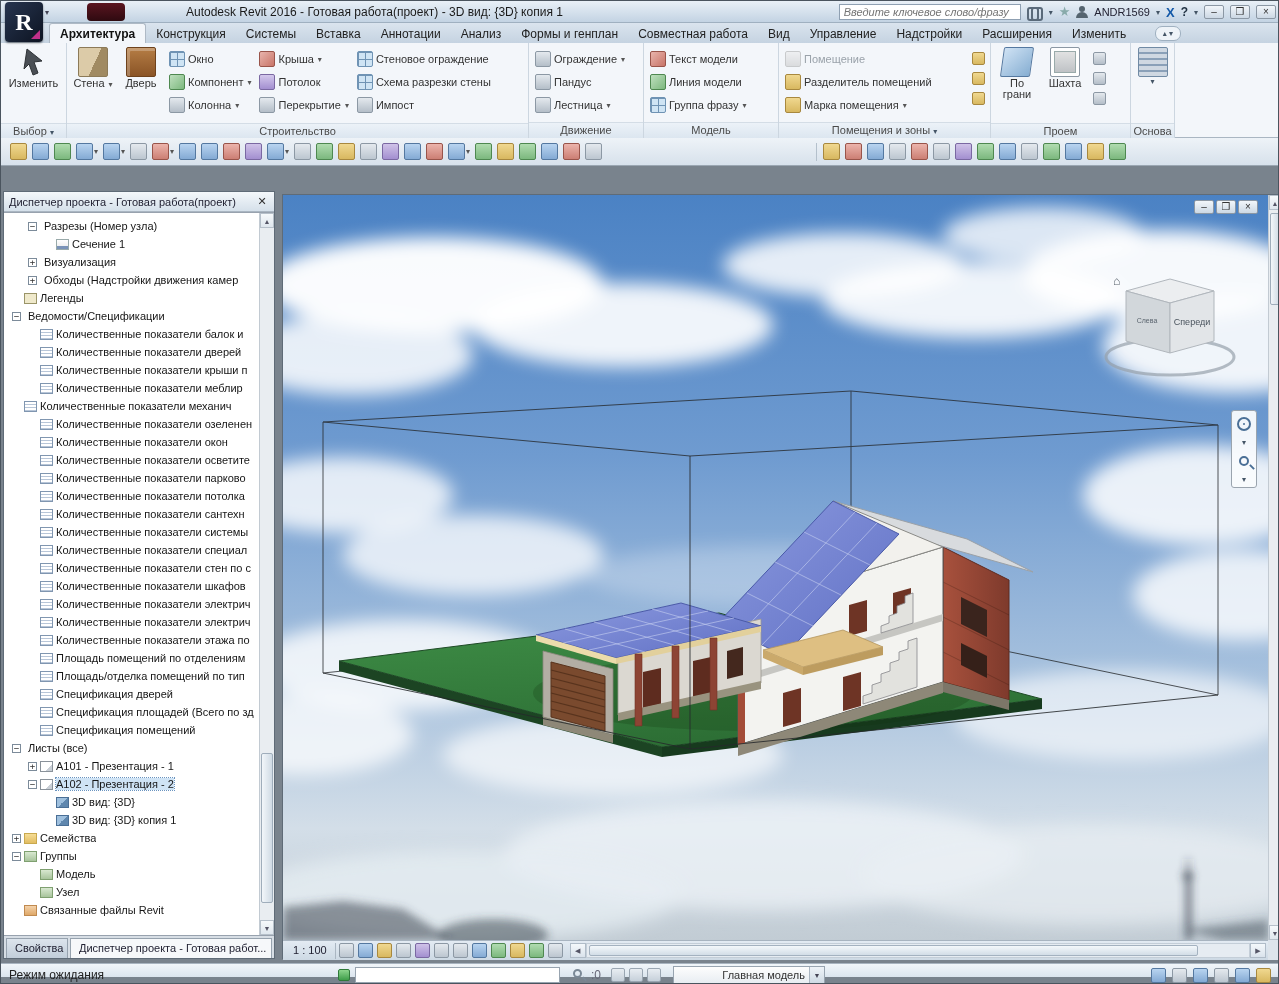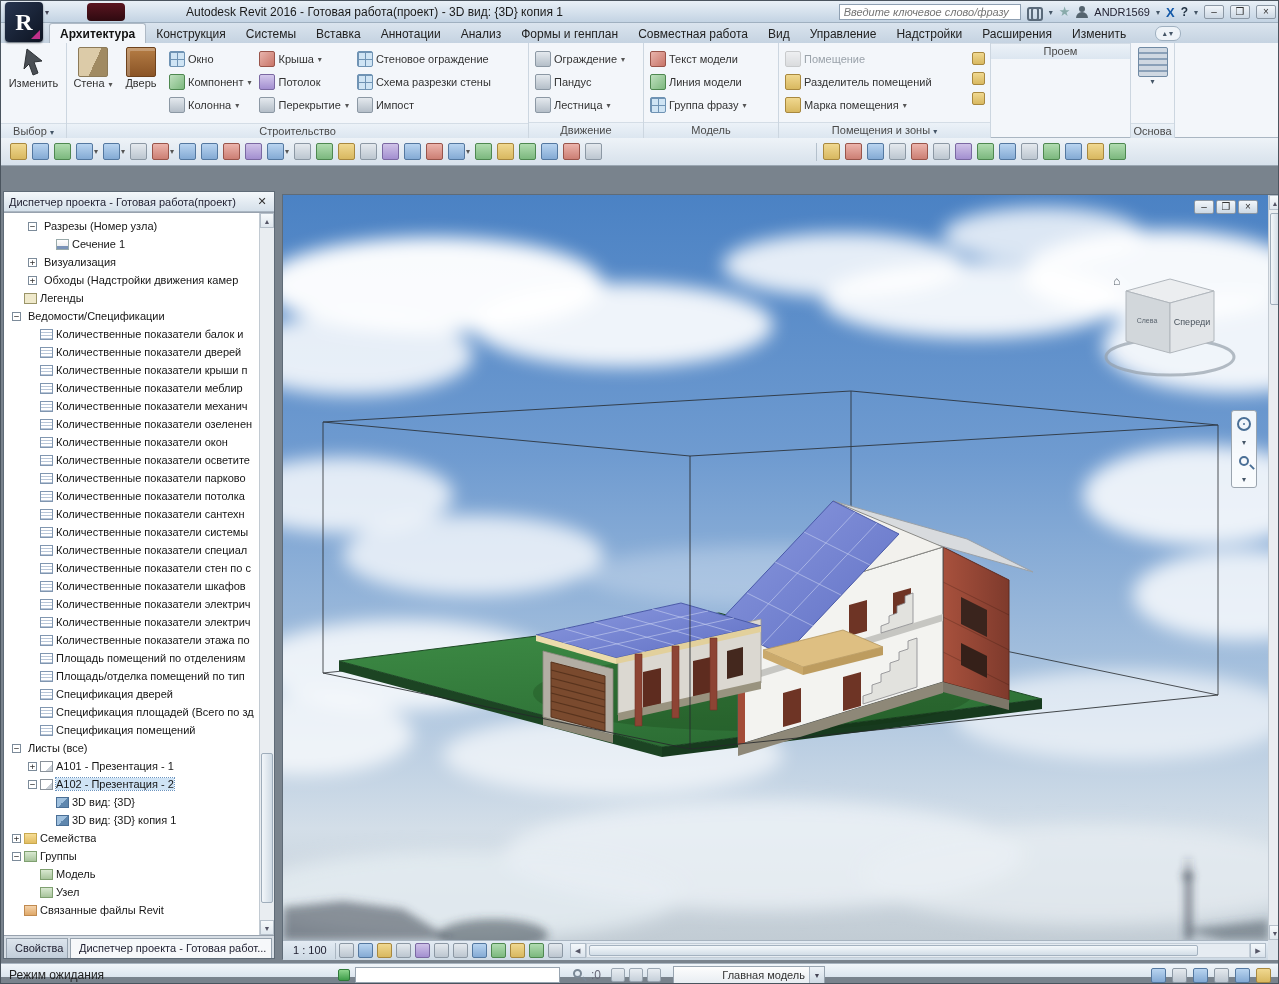--- a/index.html
+++ b/index.html
@@ -400,20 +400,41 @@
             </div>
           <div class="minibtn">
               <span class="i14 t-gold"></span>
             </div>
         </div>
       </div>
       <div class="plabel"><span>Помещения и зоны</span> <span class="carat">▾</span></div>
     </div>
 
     <div class="panel" style="width:140px">
+      <div class="pbody">
+        <div class="bigbtn">
+          <span class="i30 ic-byface"></span>
+          <span class="blabel" style="width:40px">По грани</span>
+        </div>
+        <div class="bigbtn">
+          <span class="i30 ic-shaft"></span>
+          <span class="blabel">Шахта</span>
+        </div>
+        <div class="minicol">
+          <div class="minibtn">
+              <span class="i14 t-gray"></span>
+            </div>
+          <div class="minibtn">
+              <span class="i14 t-gray"></span>
+            </div>
+          <div class="minibtn">
+              <span class="i14 t-gray"></span>
+            </div>
+        </div>
+      </div>
       <div class="plabel">Проем</div>
     </div>
 
     <div class="panel" style="width:44px">
       <div class="pbody" style="justify-content:center">
         <div class="bigbtn" style="width:40px">
           <span class="i30 ic-datum"></span>
           <span class="carat">▾</span>
         </div>
       </div>
@@ -696,21 +717,21 @@
               <span class="ti ti-schedule"></span>
               <span class="tlabel">Количественные показатели крыши п</span>
             </div>
 
             <div class="trow" style="padding-left: 24px;">
               <span class="exp"></span>
               <span class="ti ti-schedule"></span>
               <span class="tlabel">Количественные показатели меблир</span>
             </div>
 
-            <div class="trow" style="padding-left: 24px;">
+            <div class="trow" style="padding-left: 8px;">
               <span class="exp"></span>
               <span class="ti ti-schedule"></span>
               <span class="tlabel">Количественные показатели механич</span>
             </div>
 
             <div class="trow" style="padding-left: 24px;">
               <span class="exp"></span>
               <span class="ti ti-schedule"></span>
               <span class="tlabel">Количественные показатели озеленен</span>
             </div>

